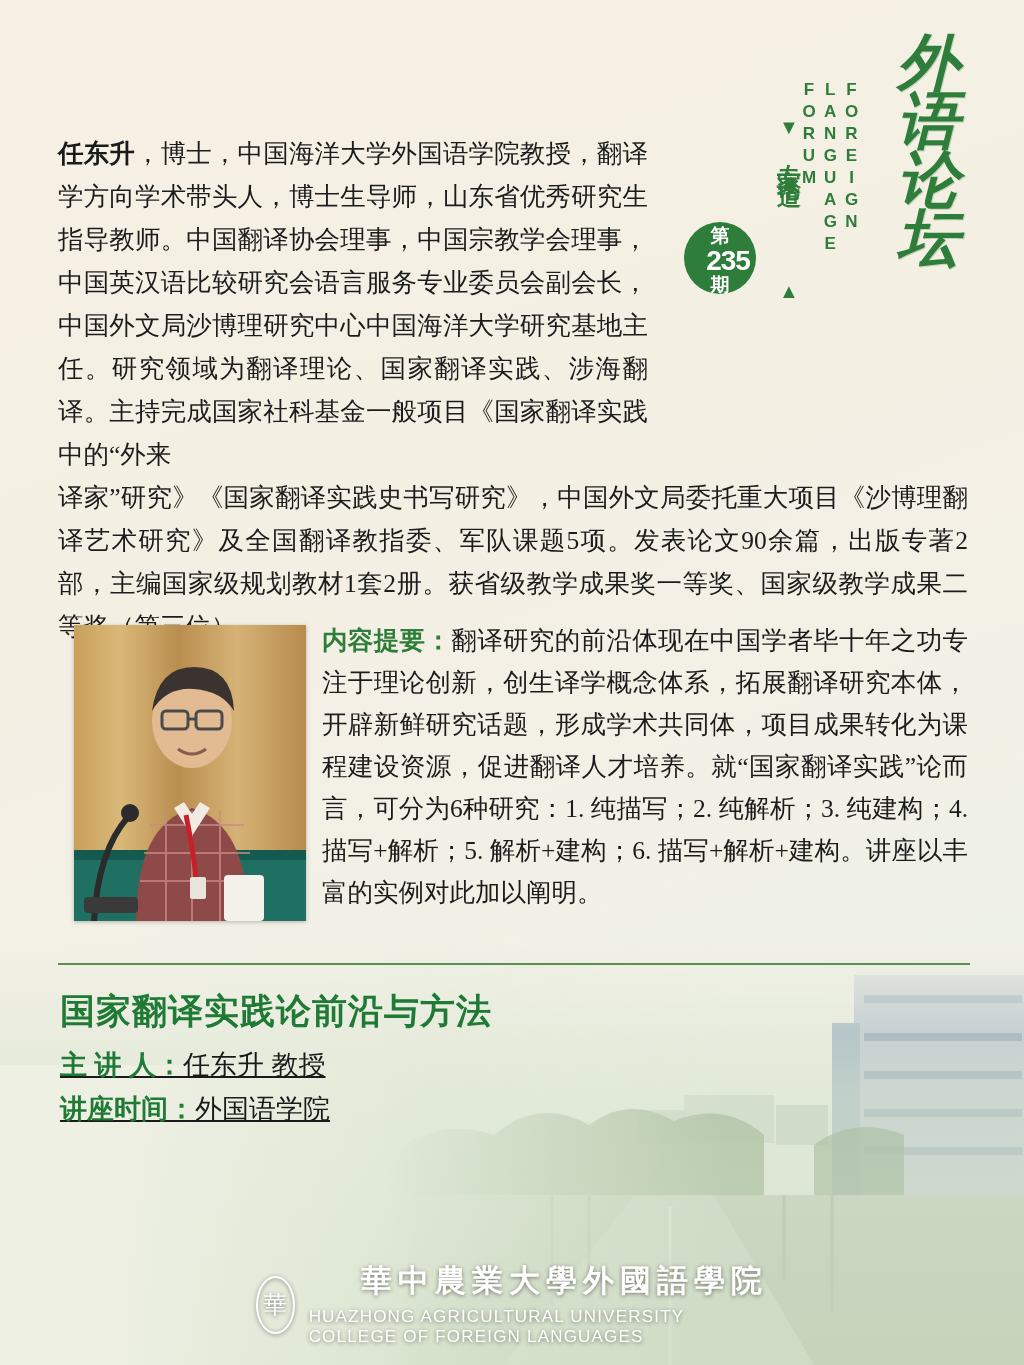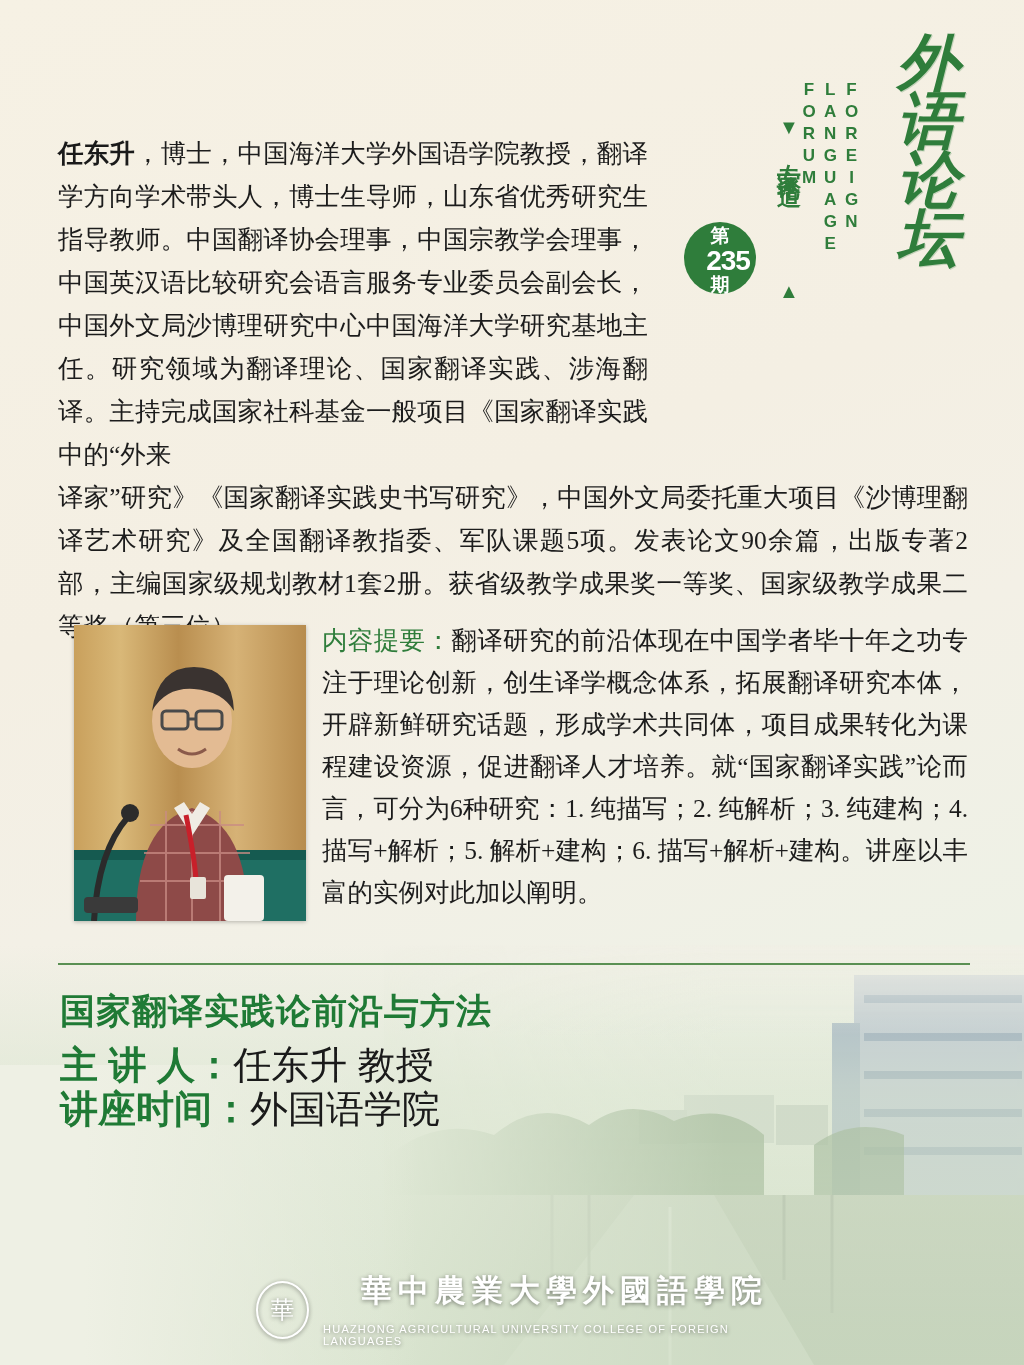--- a/index.html
+++ b/index.html
@@ -163,21 +163,21 @@
     left: 322px;
     top: 620px;
     width: 646px;
     font-size: 25.5px;
     line-height: 42px;
     color: #1c1c1c;
     text-align: justify;
     font-family: "Liberation Serif", "DejaVu Serif", serif;
   }
   .abstract .lbl {
-    font-weight: 400;
+    font-weight: 700;
     color: #2f7d3b;
   }
 
   
   .divider {
     position: absolute;
     left: 58px;
     top: 963px;
     width: 912px;
     height: 2px;
@@ -190,23 +190,24 @@
     top: 988px;
     font-size: 35px;
     font-weight: 700;
     color: #1f7a35;
     letter-spacing: 1px;
   }
   .details {
     position: absolute;
     left: 60px;
     top: 1043px;
-    font-size: 38px;
+    font-size: 27px;
     line-height: 44px;
     color: #1a1a1a;
+    text-decoration: underline;
   }
   .details .row { white-space: nowrap; }
   .details .k {
     color: #1f7a35;
     font-weight: 700;
   }
   .details .v {
     color: #1a1a1a;
   }
 
@@ -236,23 +237,23 @@
   }
   .footer-text .cn {
     font-family: "DejaVu Serif", serif;
     font-size: 31px;
     letter-spacing: 6px;
     font-weight: 700;
     line-height: 1.15;
     text-align: right;
   }
   .footer-text .en {
-    font-size: 11px;
+    font-size: 17px;
     letter-spacing: 1.2px;
-    margin-top: 14px;
+    margin-top: 8px;
   }
 </style>
 </head>
 <body>
 
 <div class="poster">
 
   <svg class="bg-campus" viewBox="0 0 640 420" preserveAspectRatio="none">
     <defs>
       <linearGradient id="skyg" x1="0" y1="0" x2="0" y2="1">

